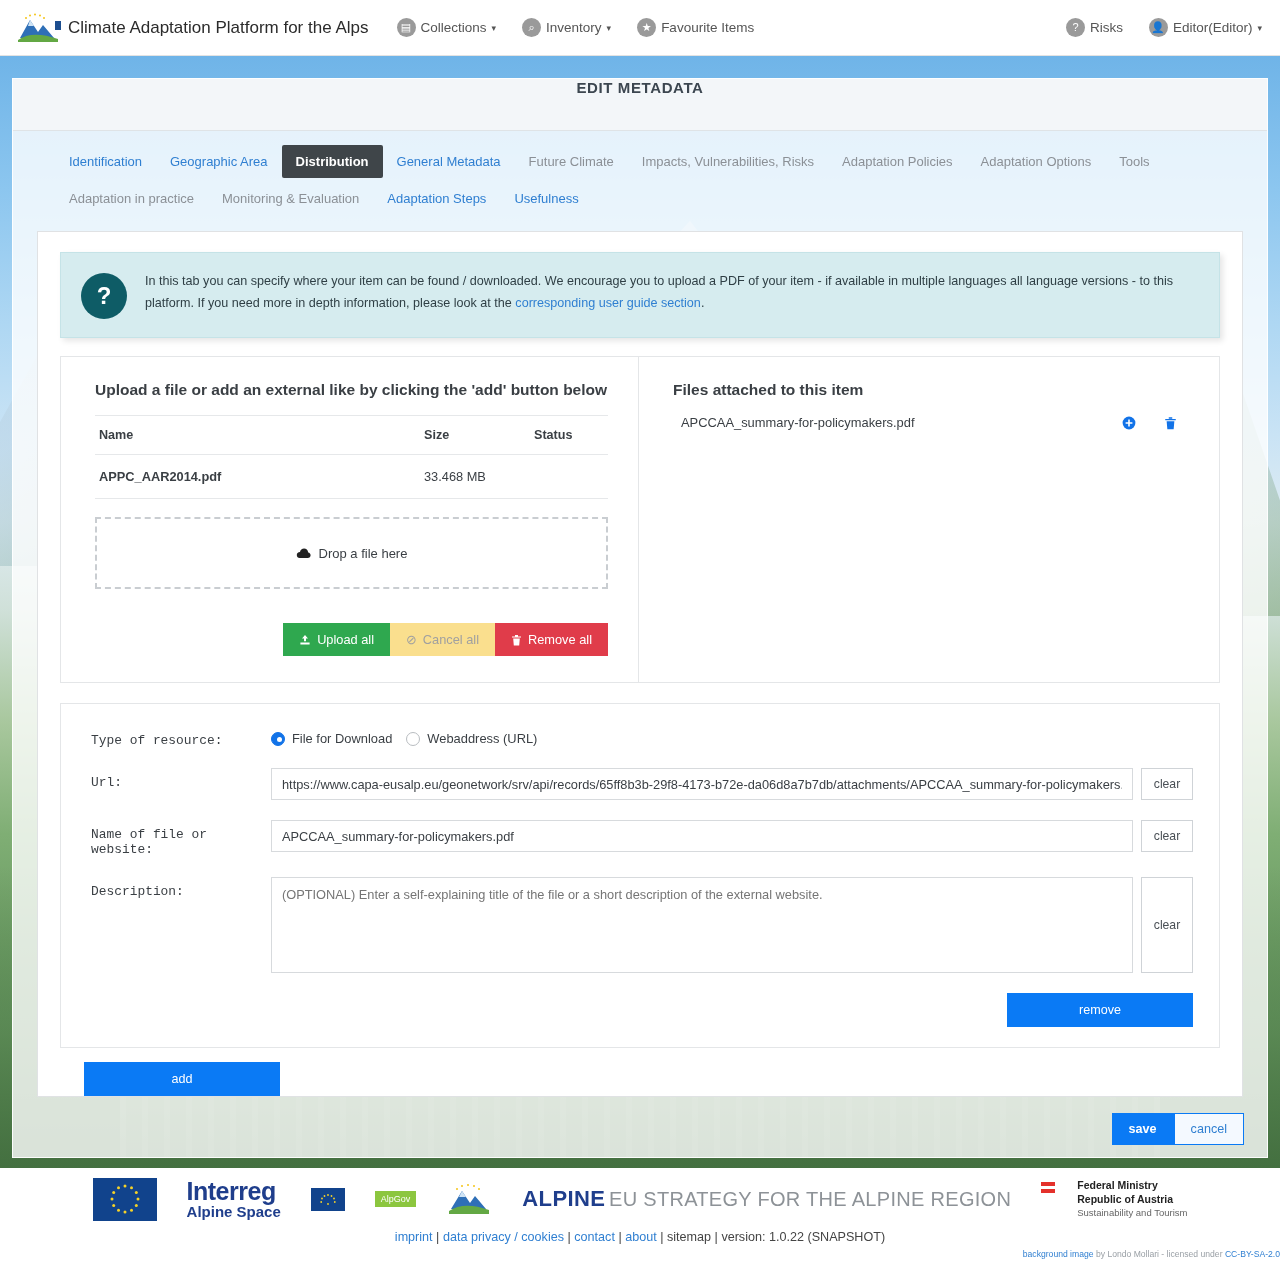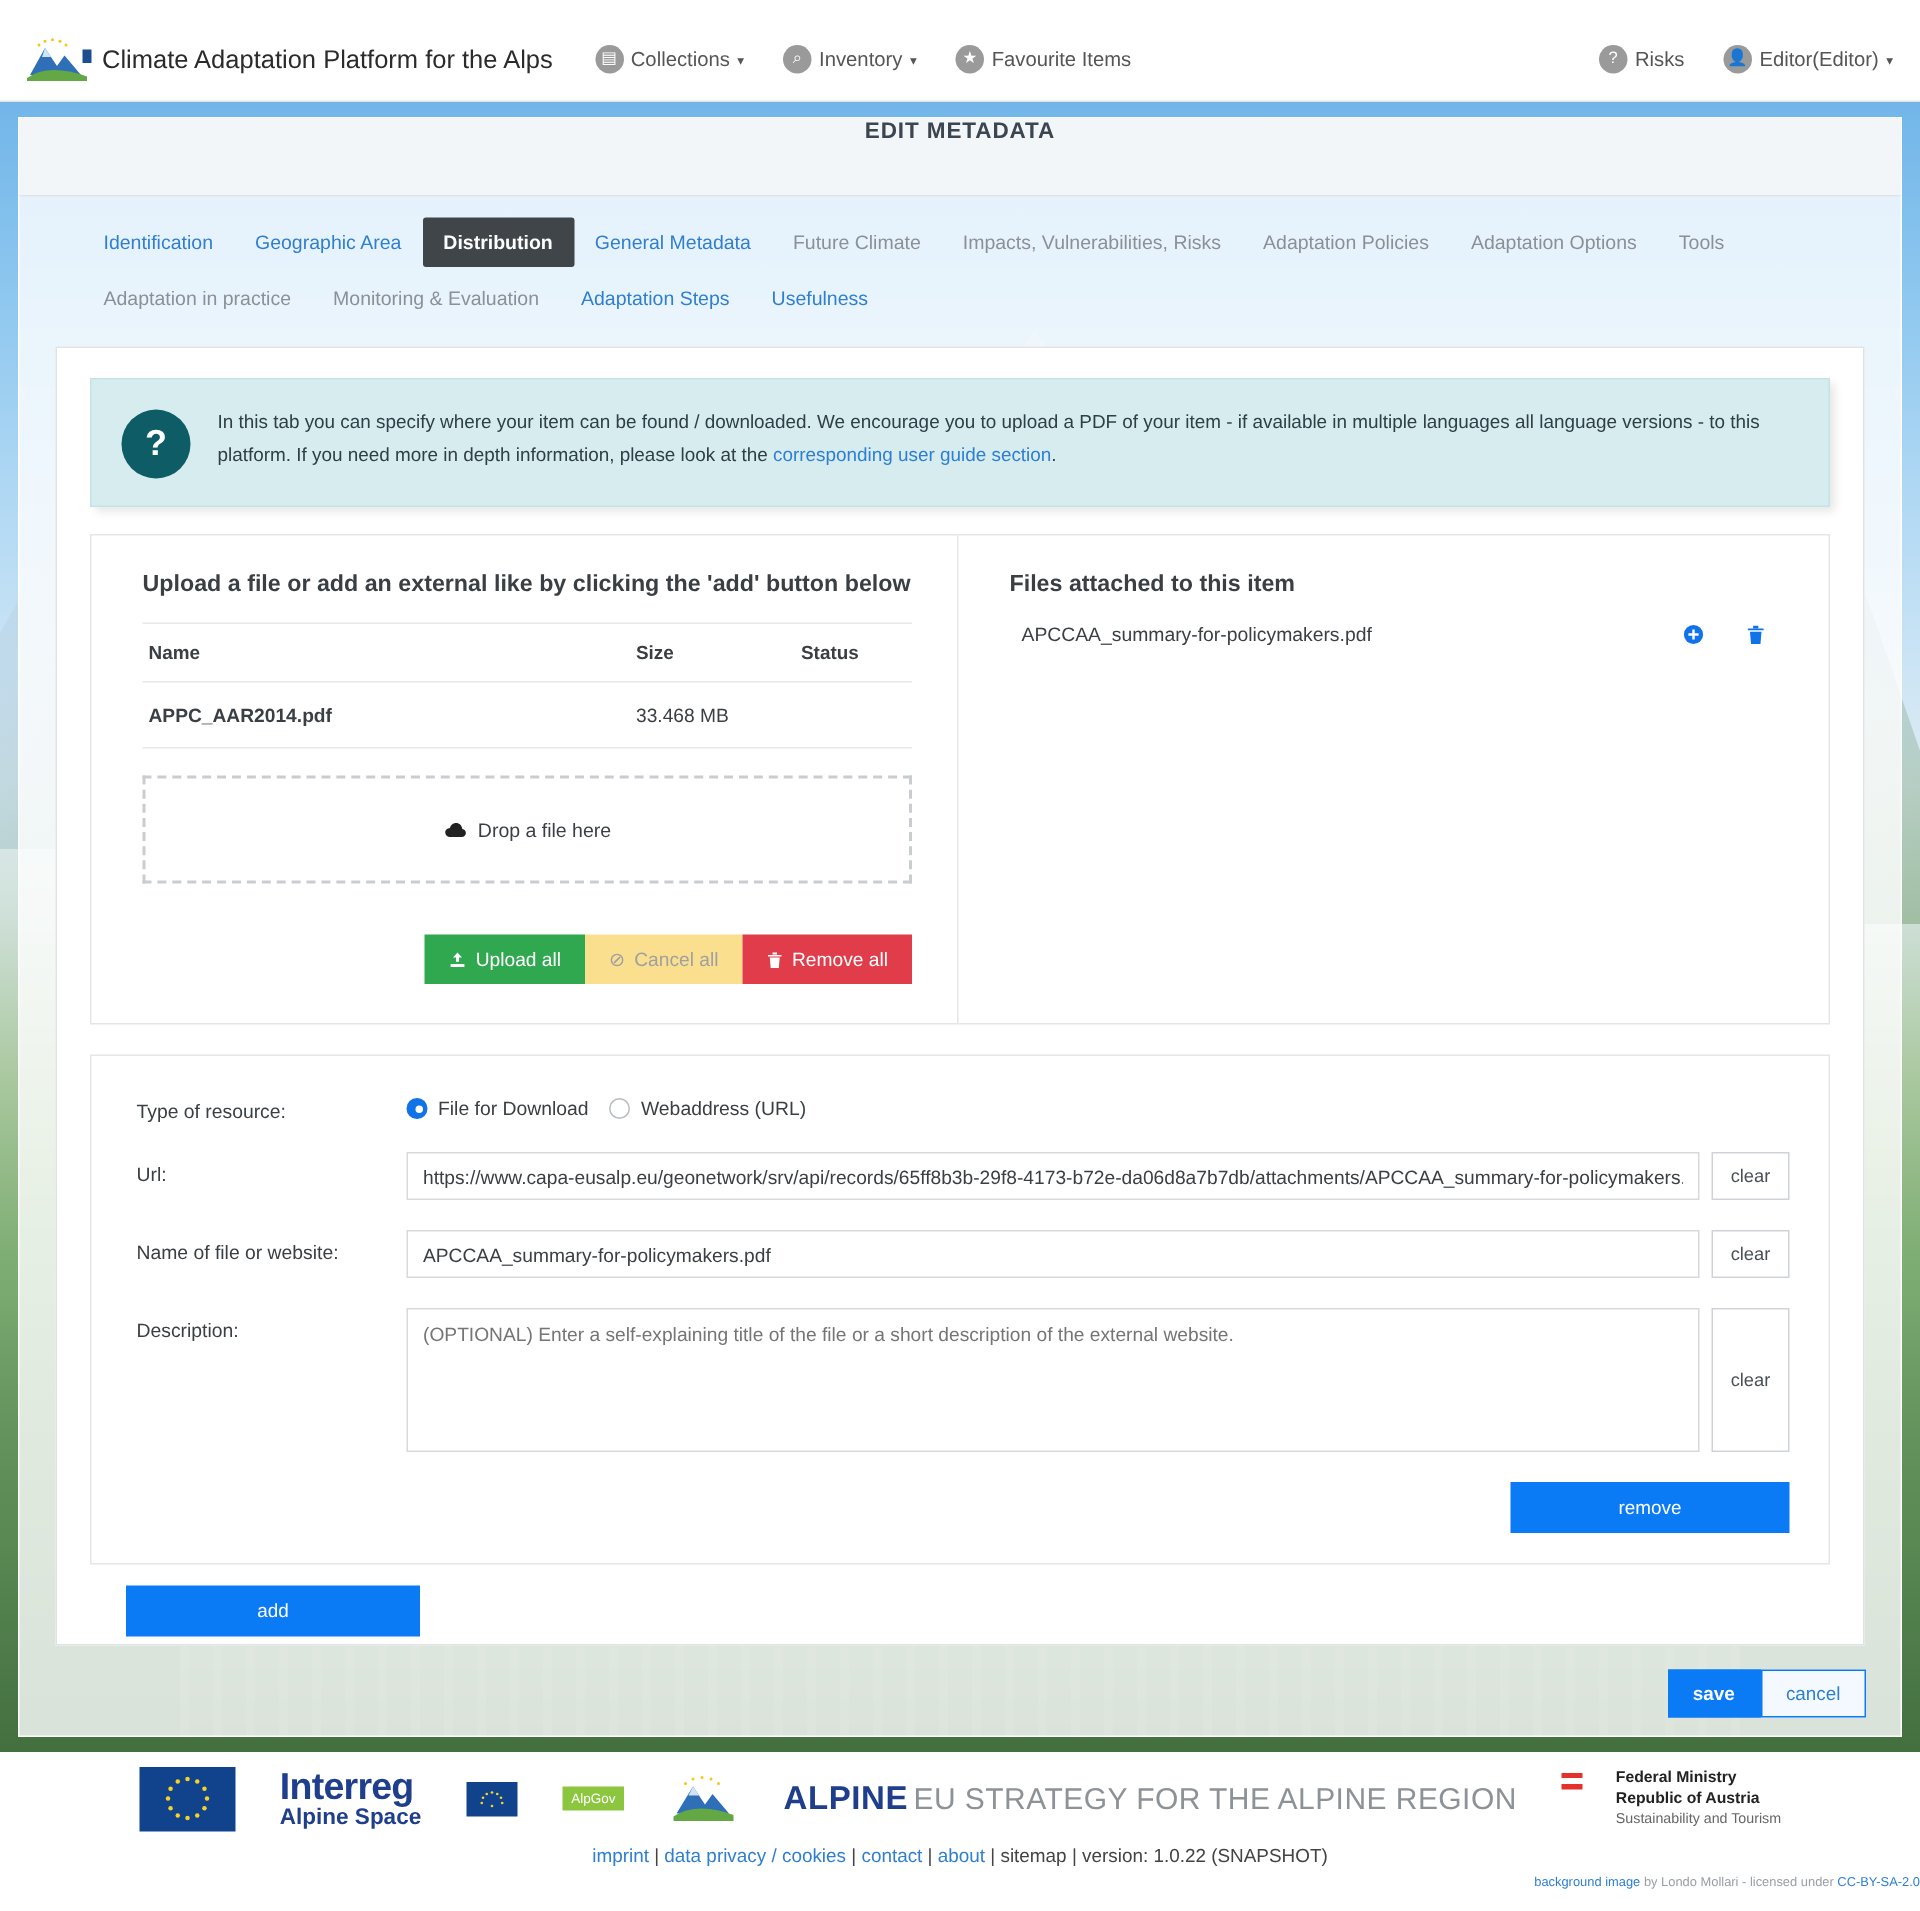--- a/index.html
+++ b/index.html
@@ -42,21 +42,21 @@
   #bg .town {
     position:absolute; left:120px; bottom:10px; width:1040px; height:120px;
     background:
       repeating-linear-gradient(90deg, rgba(255,255,255,.10) 0 6px, rgba(0,0,0,0) 6px 22px),
       linear-gradient(to bottom, rgba(200,210,195,.25), rgba(90,130,85,.2));
     opacity:.6;
   }
 
   
   #topnav {
-    position:absolute; left:0; top:12px; width:1280px; height:56px;
+    position:absolute; left:0; top:0; width:1280px; height:56px;
     background:#ffffff; border-bottom:1px solid #e3e3e3;
     display:flex; align-items:center; z-index:20;
   }
   .brand { display:flex; align-items:center; margin-left:16px; }
   .brand-logo { width:46px; height:30px; position:relative; margin-right:6px; }
   .brand-title { font-size:17px; color:#2b2b2b; white-space:nowrap; }
   .navitems { display:flex; align-items:center; margin-left:28px; gap:26px; }
   .navitem { display:flex; align-items:center; gap:5px; color:#555; font-size:13.5px; cursor:pointer; white-space:nowrap; }
   .navitem .caret { font-size:9px; color:#555; }
   .circ-ico {
@@ -148,21 +148,21 @@
   .attached-name { font-size:12.9px; color:#3a3f44; }
   .attached-acts { margin-left:auto; display:flex; gap:28px; padding-right:12px; }
   .ico-btn { cursor:pointer; font-size:14px; color:#2f7fd1; }
 
   
   #formpanel {
     margin-top:20px; border:1px solid #e4e6e8; background:#fff;
     padding:22px 26px 20px 30px;
   }
   .frow { display:flex; align-items:flex-start; margin-bottom:20px; }
-  .flabel { width:180px; flex:none; font-size:12.9px; color:#3a3f44; padding-top:7px; }
+  .flabel { width:180px; flex:none; font-size:12.9px; color:#3a3f44; padding-top:7px;font-family:Liberation Mono, monospace; }
   .radios { display:flex; align-items:center; gap:14px; padding-top:5px; }
   .radio { display:flex; align-items:center; gap:7px; font-size:12.9px; color:#3a3f44; cursor:pointer; }
   .rdot { width:14px; height:14px; border-radius:50%; border:1px solid #b9bdc1; background:#fff; flex:none; position:relative; }
   .rdot.on { background:#1273e8; border-color:#1273e8; }
   .rdot.on::after { content:""; position:absolute; left:4.5px; top:4.5px; width:5px; height:5px; border-radius:50%; background:#fff; }
   .inputwrap { display:flex; flex:1; }
   .tinput {
     flex:1; border:1px solid #d7dadd; padding:8px 10px;
     font-family:"Liberation Sans", sans-serif; font-size:12.8px; color:#3a3f44;
     background:#fff; height:32px; outline:none; min-width:0;

